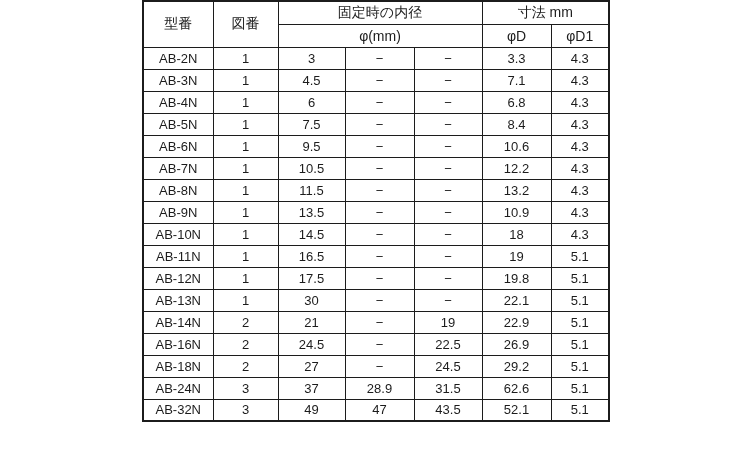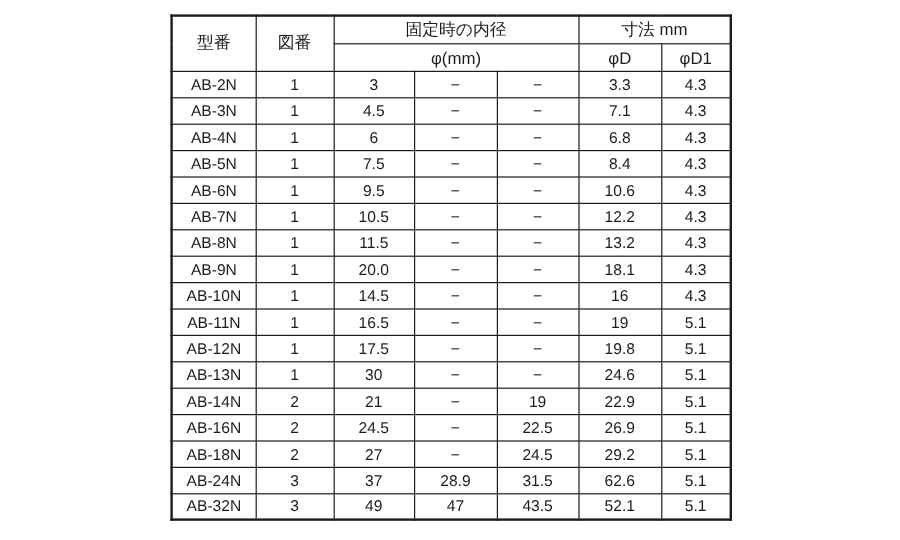--- a/index.html
+++ b/index.html
@@ -4,21 +4,21 @@
 <style>
   * { box-sizing: border-box; margin: 0; padding: 0; }
   html, body {
     width: 750px; height: 450px;
     background: #ffffff;
     font-family: "Liberation Sans", "DejaVu Sans", sans-serif;
     overflow: hidden;
   }
   .table-wrap {
     position: absolute;
-    left: 142px; top: 12px;
+    left: 142px; top: 0;
   }
   table.spec {
     border-collapse: collapse;
     border: 2px solid #1c1c1c;
     table-layout: fixed;
     background: #ffffff;
   }
   table.spec th, table.spec td {
     border: 1px solid #1c1c1c;
     text-align: center;
@@ -133,33 +133,33 @@
           <td>1</td>
           <td>11.5</td>
           <td>−</td>
           <td>−</td>
           <td>13.2</td>
           <td>4.3</td>
         </tr>
         <tr>
           <td>AB-9N</td>
           <td>1</td>
-          <td>20.0</td>
-          <td>−</td>
-          <td>−</td>
-          <td>18.1</td>
+          <td>13.5</td>
+          <td>−</td>
+          <td>−</td>
+          <td>10.9</td>
           <td>4.3</td>
         </tr>
         <tr>
           <td>AB-10N</td>
           <td>1</td>
           <td>14.5</td>
           <td>−</td>
           <td>−</td>
-          <td>16</td>
+          <td>18</td>
           <td>4.3</td>
         </tr>
         <tr>
           <td>AB-11N</td>
           <td>1</td>
           <td>16.5</td>
           <td>−</td>
           <td>−</td>
           <td>19</td>
           <td>5.1</td>
@@ -172,21 +172,21 @@
           <td>−</td>
           <td>19.8</td>
           <td>5.1</td>
         </tr>
         <tr>
           <td>AB-13N</td>
           <td>1</td>
           <td>30</td>
           <td>−</td>
           <td>−</td>
-          <td>24.6</td>
+          <td>22.1</td>
           <td>5.1</td>
         </tr>
         <tr>
           <td>AB-14N</td>
           <td>2</td>
           <td>21</td>
           <td>−</td>
           <td>19</td>
           <td>22.9</td>
           <td>5.1</td>

